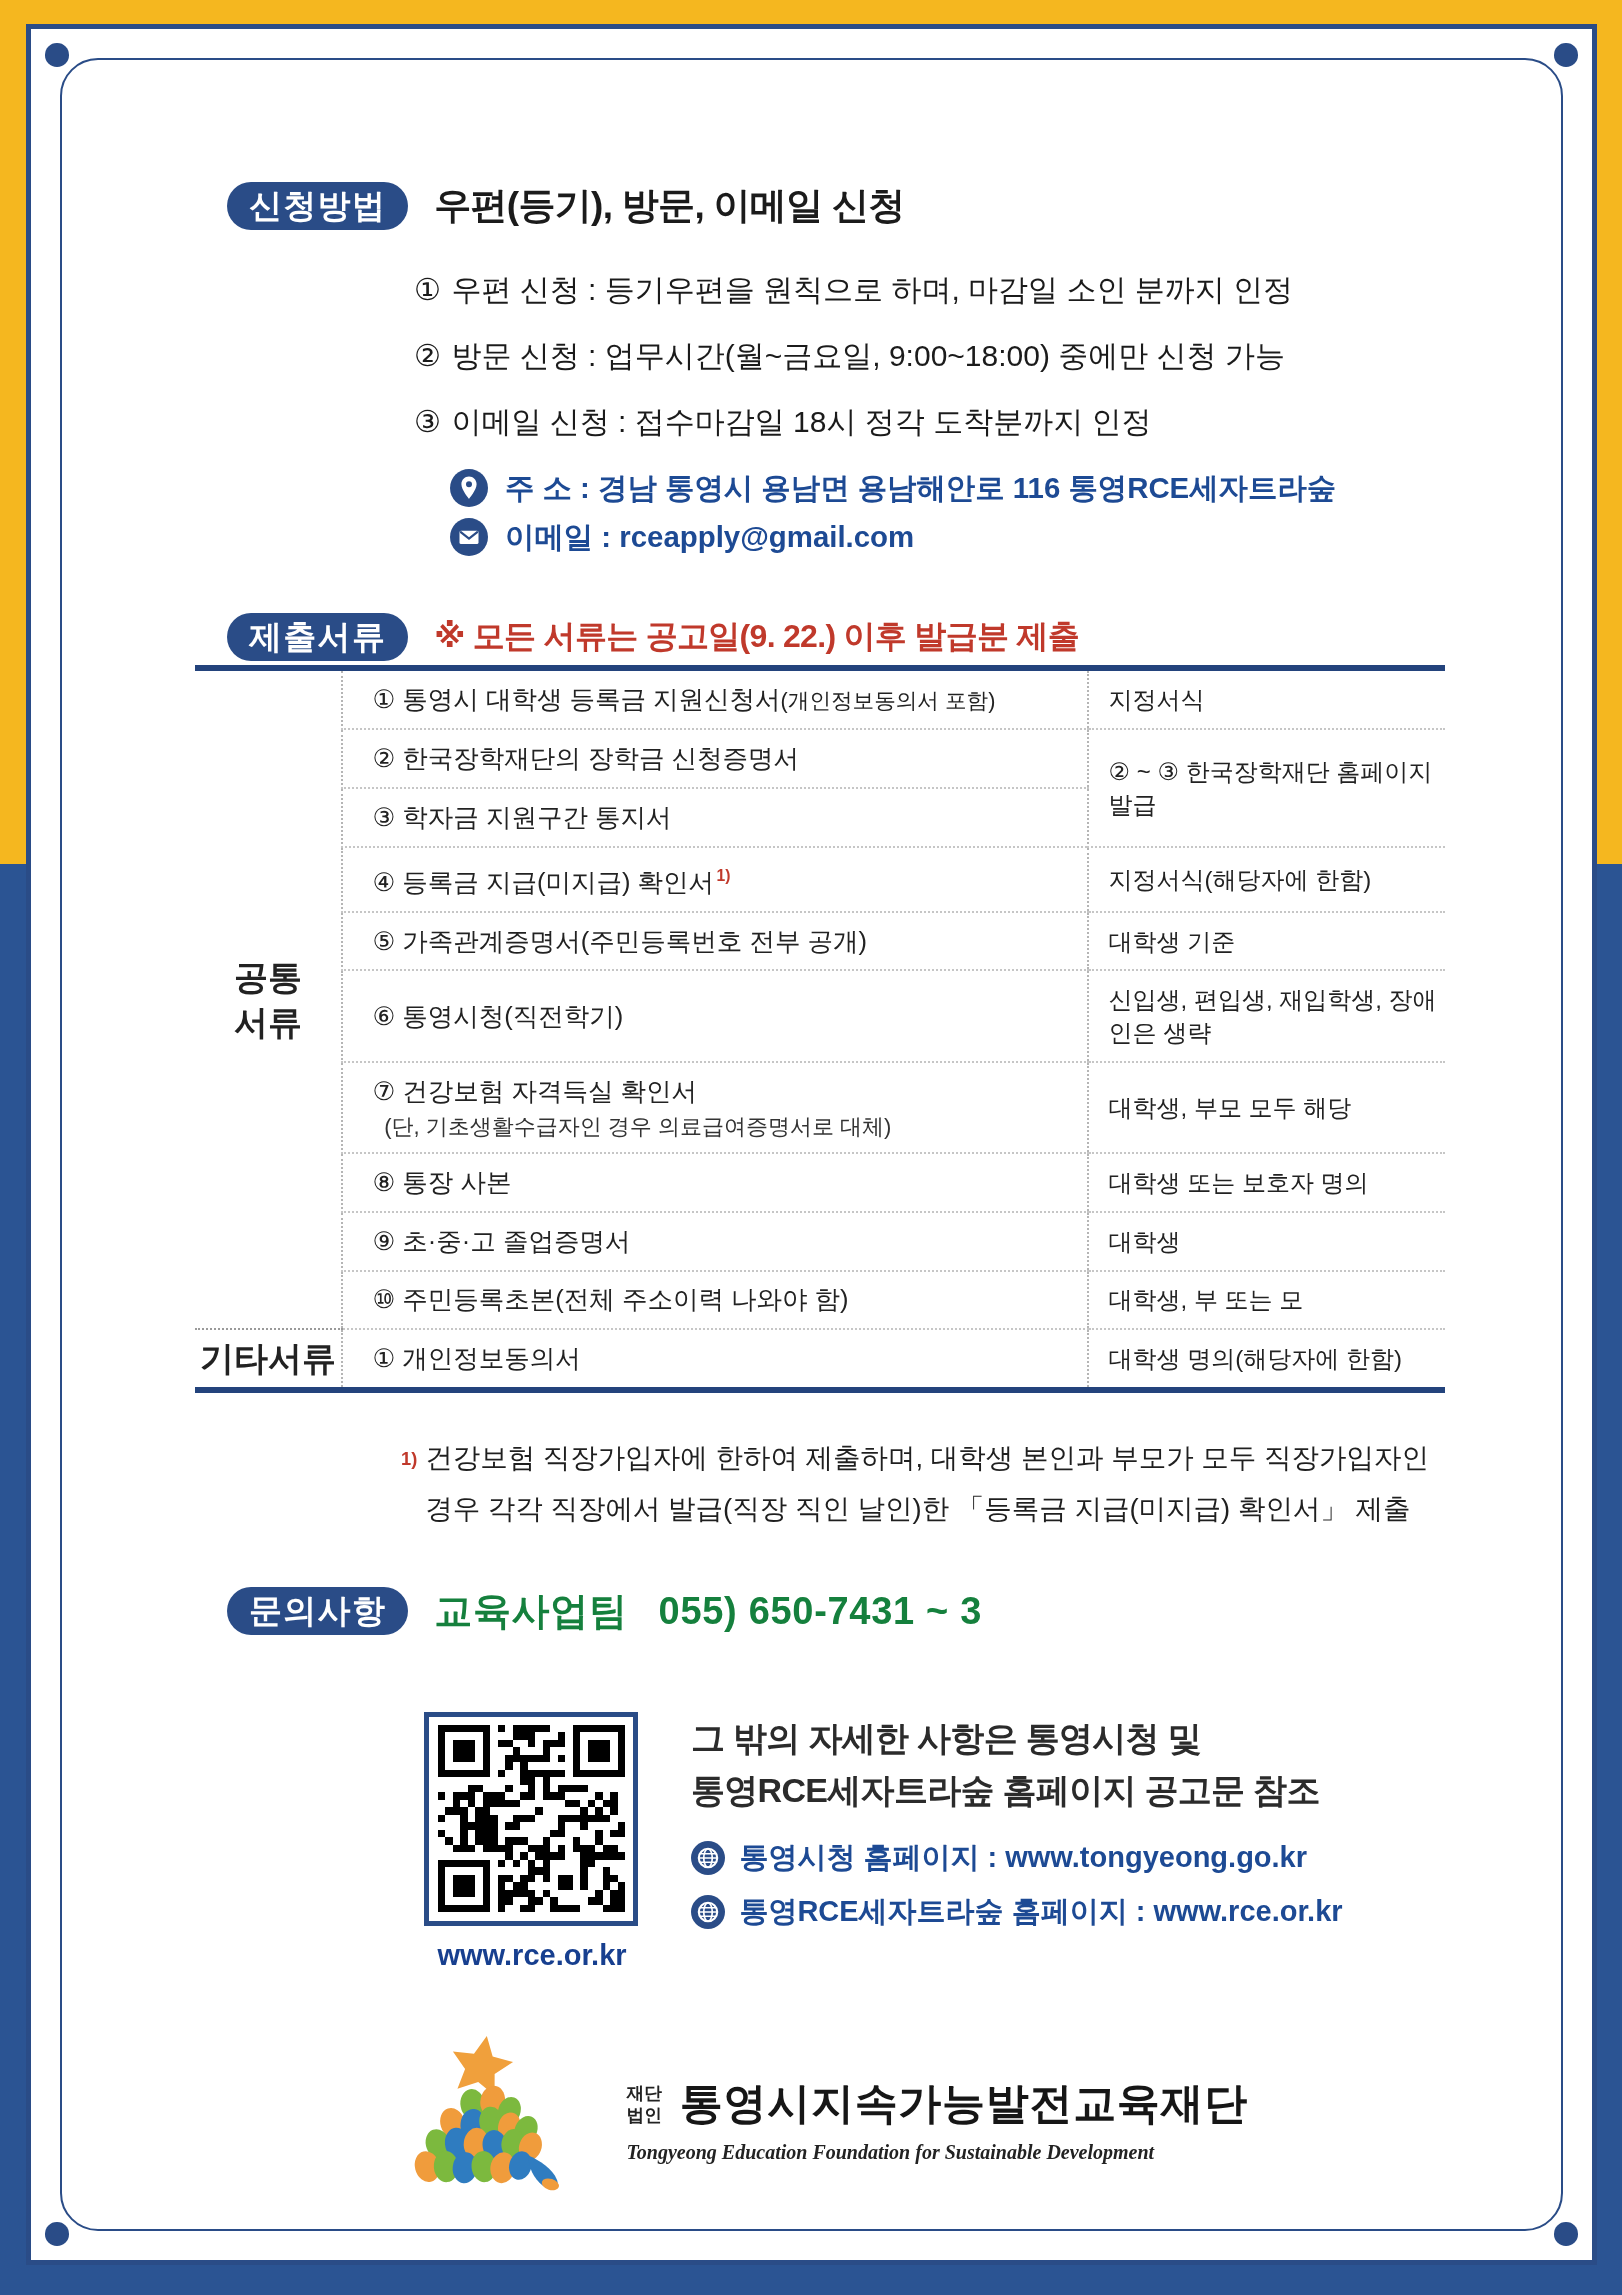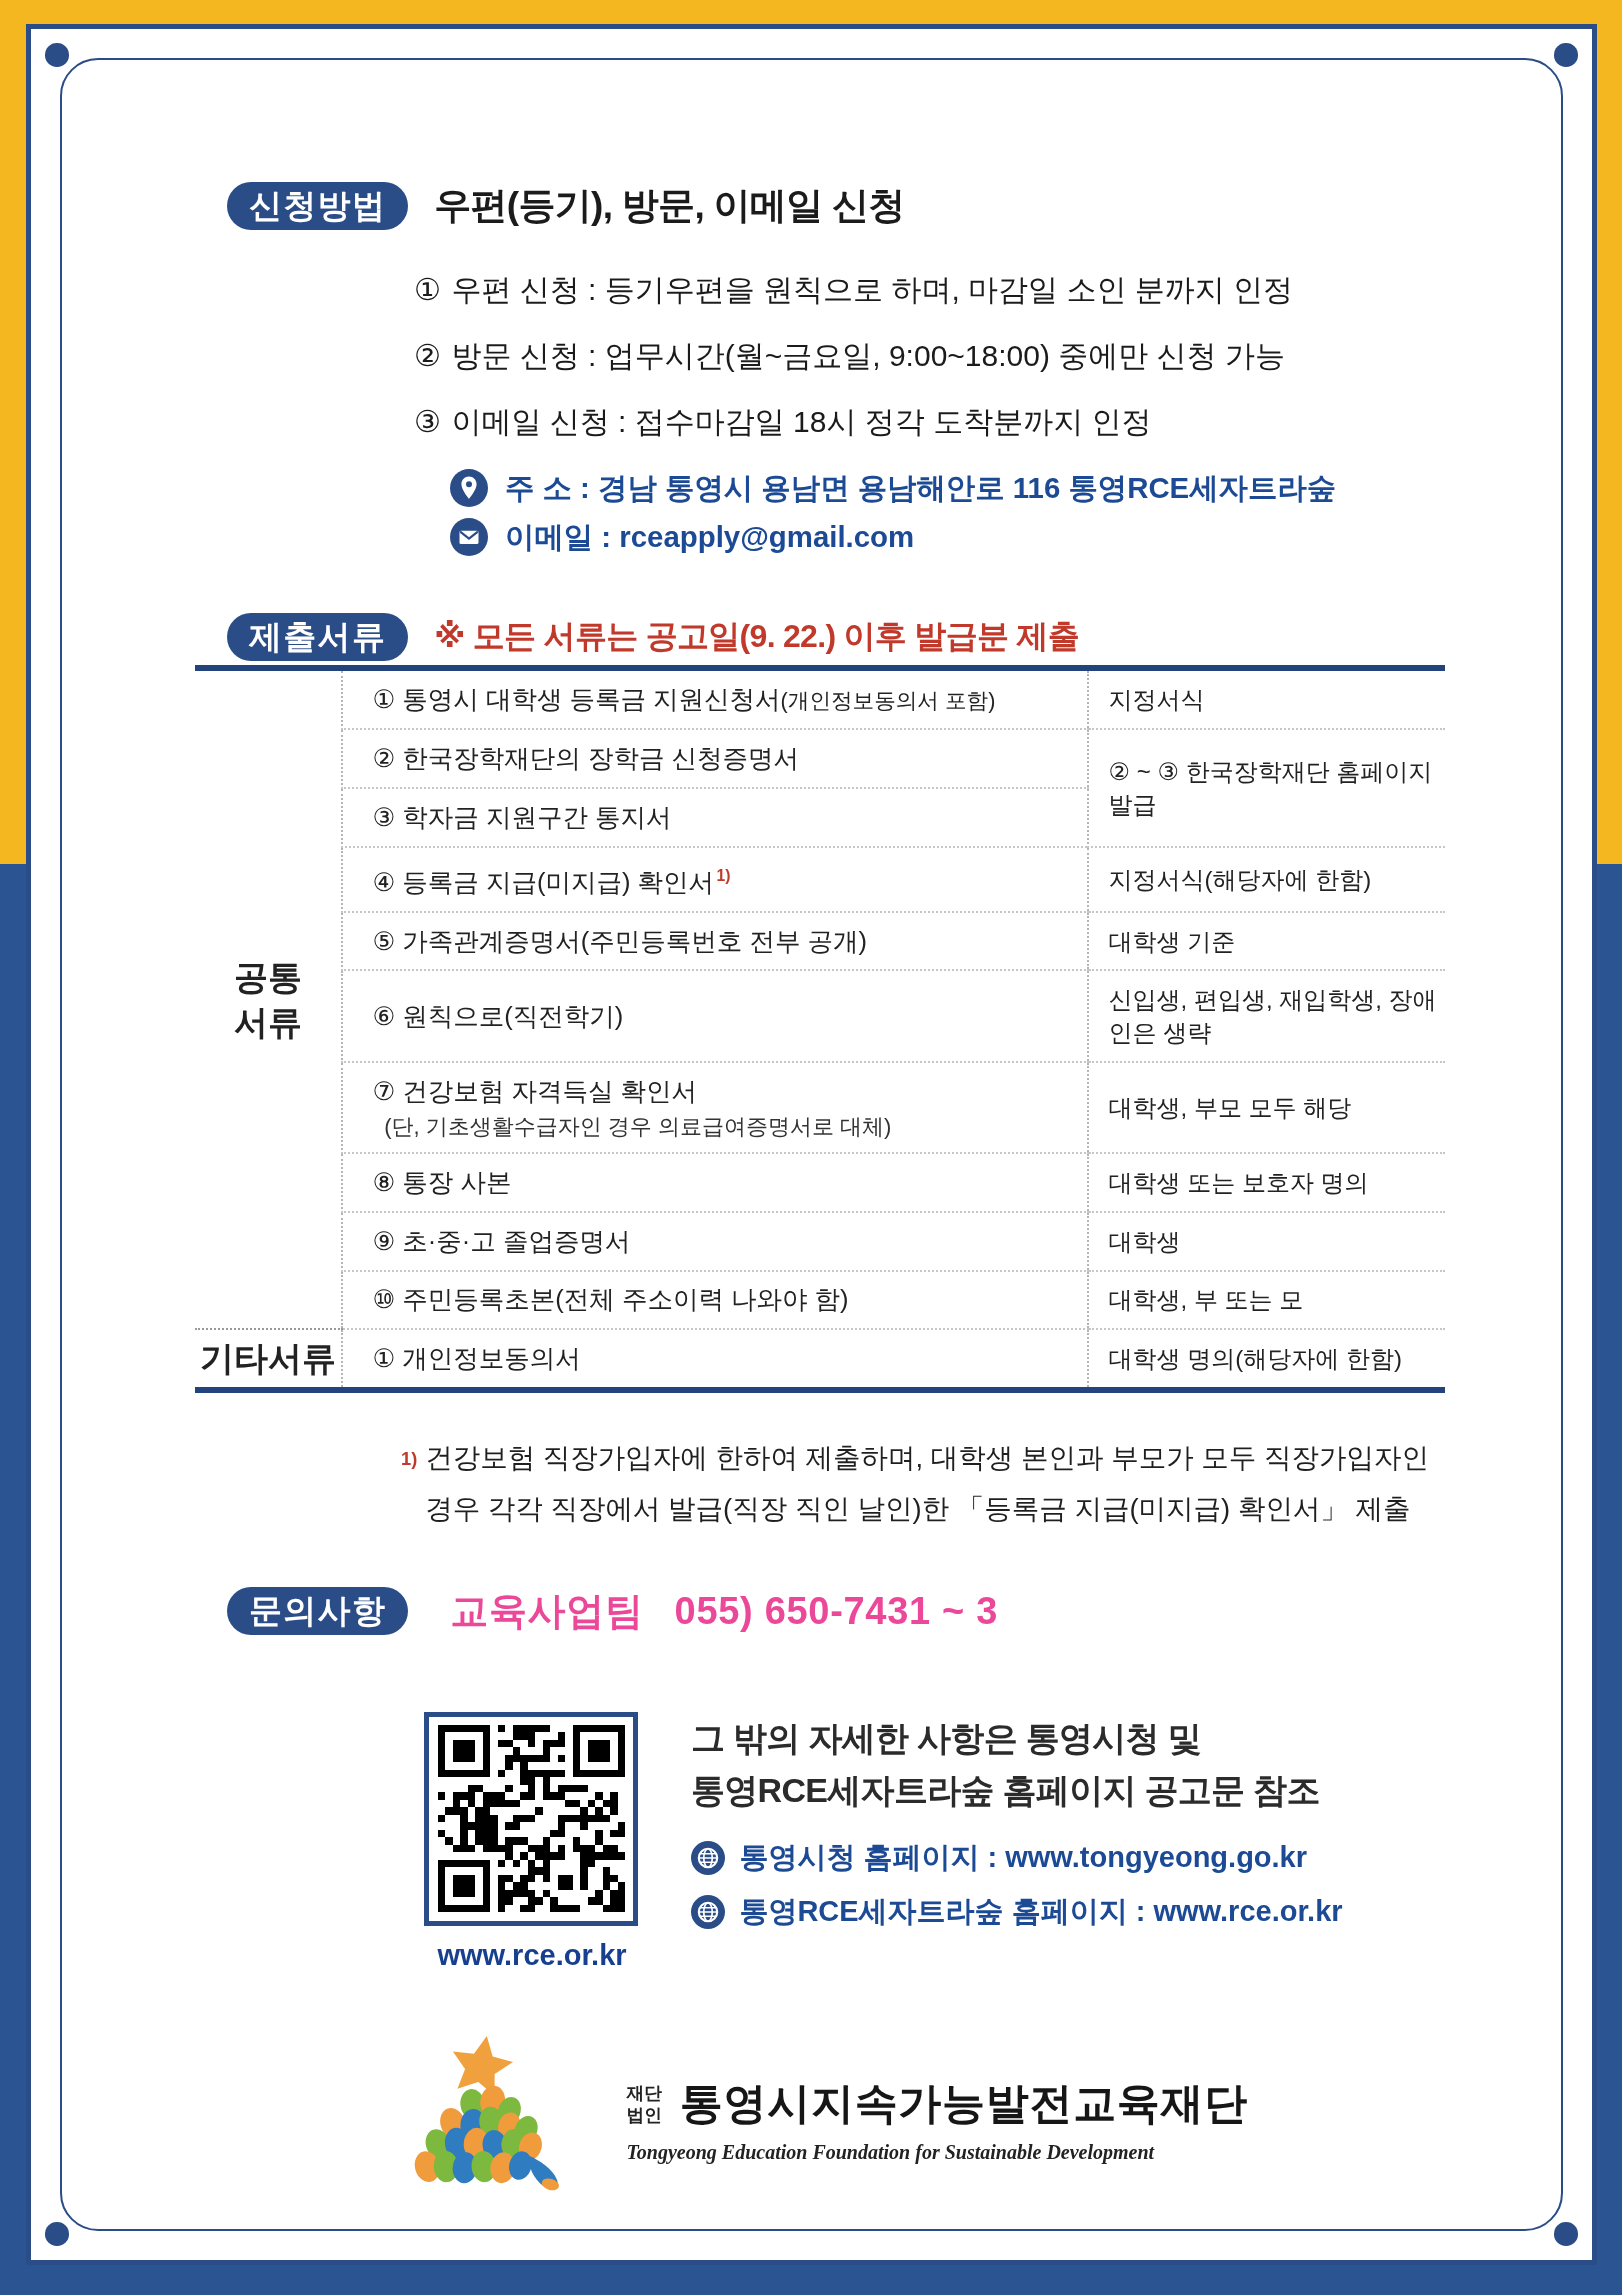--- a/index.html
+++ b/index.html
@@ -71,21 +71,21 @@
     border-bottom:2px dotted #9a9a9a;line-height:1.3;
   }
   tr.etc-row td{border-bottom:none;}
   sup.fn{color:#c0392b;font-weight:700;font-size:15.7px;vertical-align:super;margin-left:2.6px;}
 
   .footnote{margin:39px 98px 0 370px;display:flex;gap:7.9px;
     font-size:27.5px;color:#1f1f1f;line-height:51px;}
   .footnote .sup{color:#c0392b;font-size:18.3px;font-weight:700;flex:0 0 auto;margin-top:1.3px;}
 
   .sec-contact{margin:52px 0 0 196px;display:flex;align-items:center;}
-  .contact-text{margin-left:42px;font-size:38px;font-weight:800;color:#ec4899;letter-spacing:0.7px;}
+  .contact-text{margin-left:26px;font-size:38px;font-weight:800;color:#15803d;letter-spacing:0.7px;}
   .contact-text .phone{margin-left:19.6px;}
 
   .sec-more{margin:75px 0 0 393px;display:flex;gap:51px;align-items:flex-start;}
   .qr-wrap{width:216px;flex:0 0 auto;}
   .qr-frame{width:187px;height:187px;border:5.9px solid #2a4c87;background:#ffffff;padding:8.5px;}
   .qr-frame svg{display:block;width:187px;height:187px;}
   .qr-label{text-align:center;margin-top:13px;font-size:29px;color:#173f8f;font-weight:600;}
 
   .more-line{font-size:34px;font-weight:800;color:#2b2b2b;line-height:52px;letter-spacing:-0.7px;}
   .links{margin-top:22px;}
@@ -178,21 +178,21 @@
           </tr>
           <tr>
             <td class="cell-doc"><span>④ 등록금 지급(미지급) 확인서</span><sup class="fn">1)</sup></td>
             <td class="cell-req">지정서식(해당자에 한함)</td>
           </tr>
           <tr>
             <td class="cell-doc">⑤ 가족관계증명서(주민등록번호 전부 공개)</td>
             <td class="cell-req">대학생 기준</td>
           </tr>
           <tr>
-            <td class="cell-doc">⑥ 원칙으로(직전학기)</td>
+            <td class="cell-doc">⑥ 통영시청(직전학기)</td>
             <td class="cell-req">신입생, 편입생, 재입학생, 장애인은 생략</td>
           </tr>
           <tr>
             <td class="cell-doc">
               <div>⑦ 건강보험 자격득실 확인서</div>
               <div class="doc2">(단, 기초생활수급자인 경우 의료급여증명서로 대체)</div>
             </td>
             <td class="cell-req">대학생, 부모 모두 해당</td>
           </tr>
           <tr>

